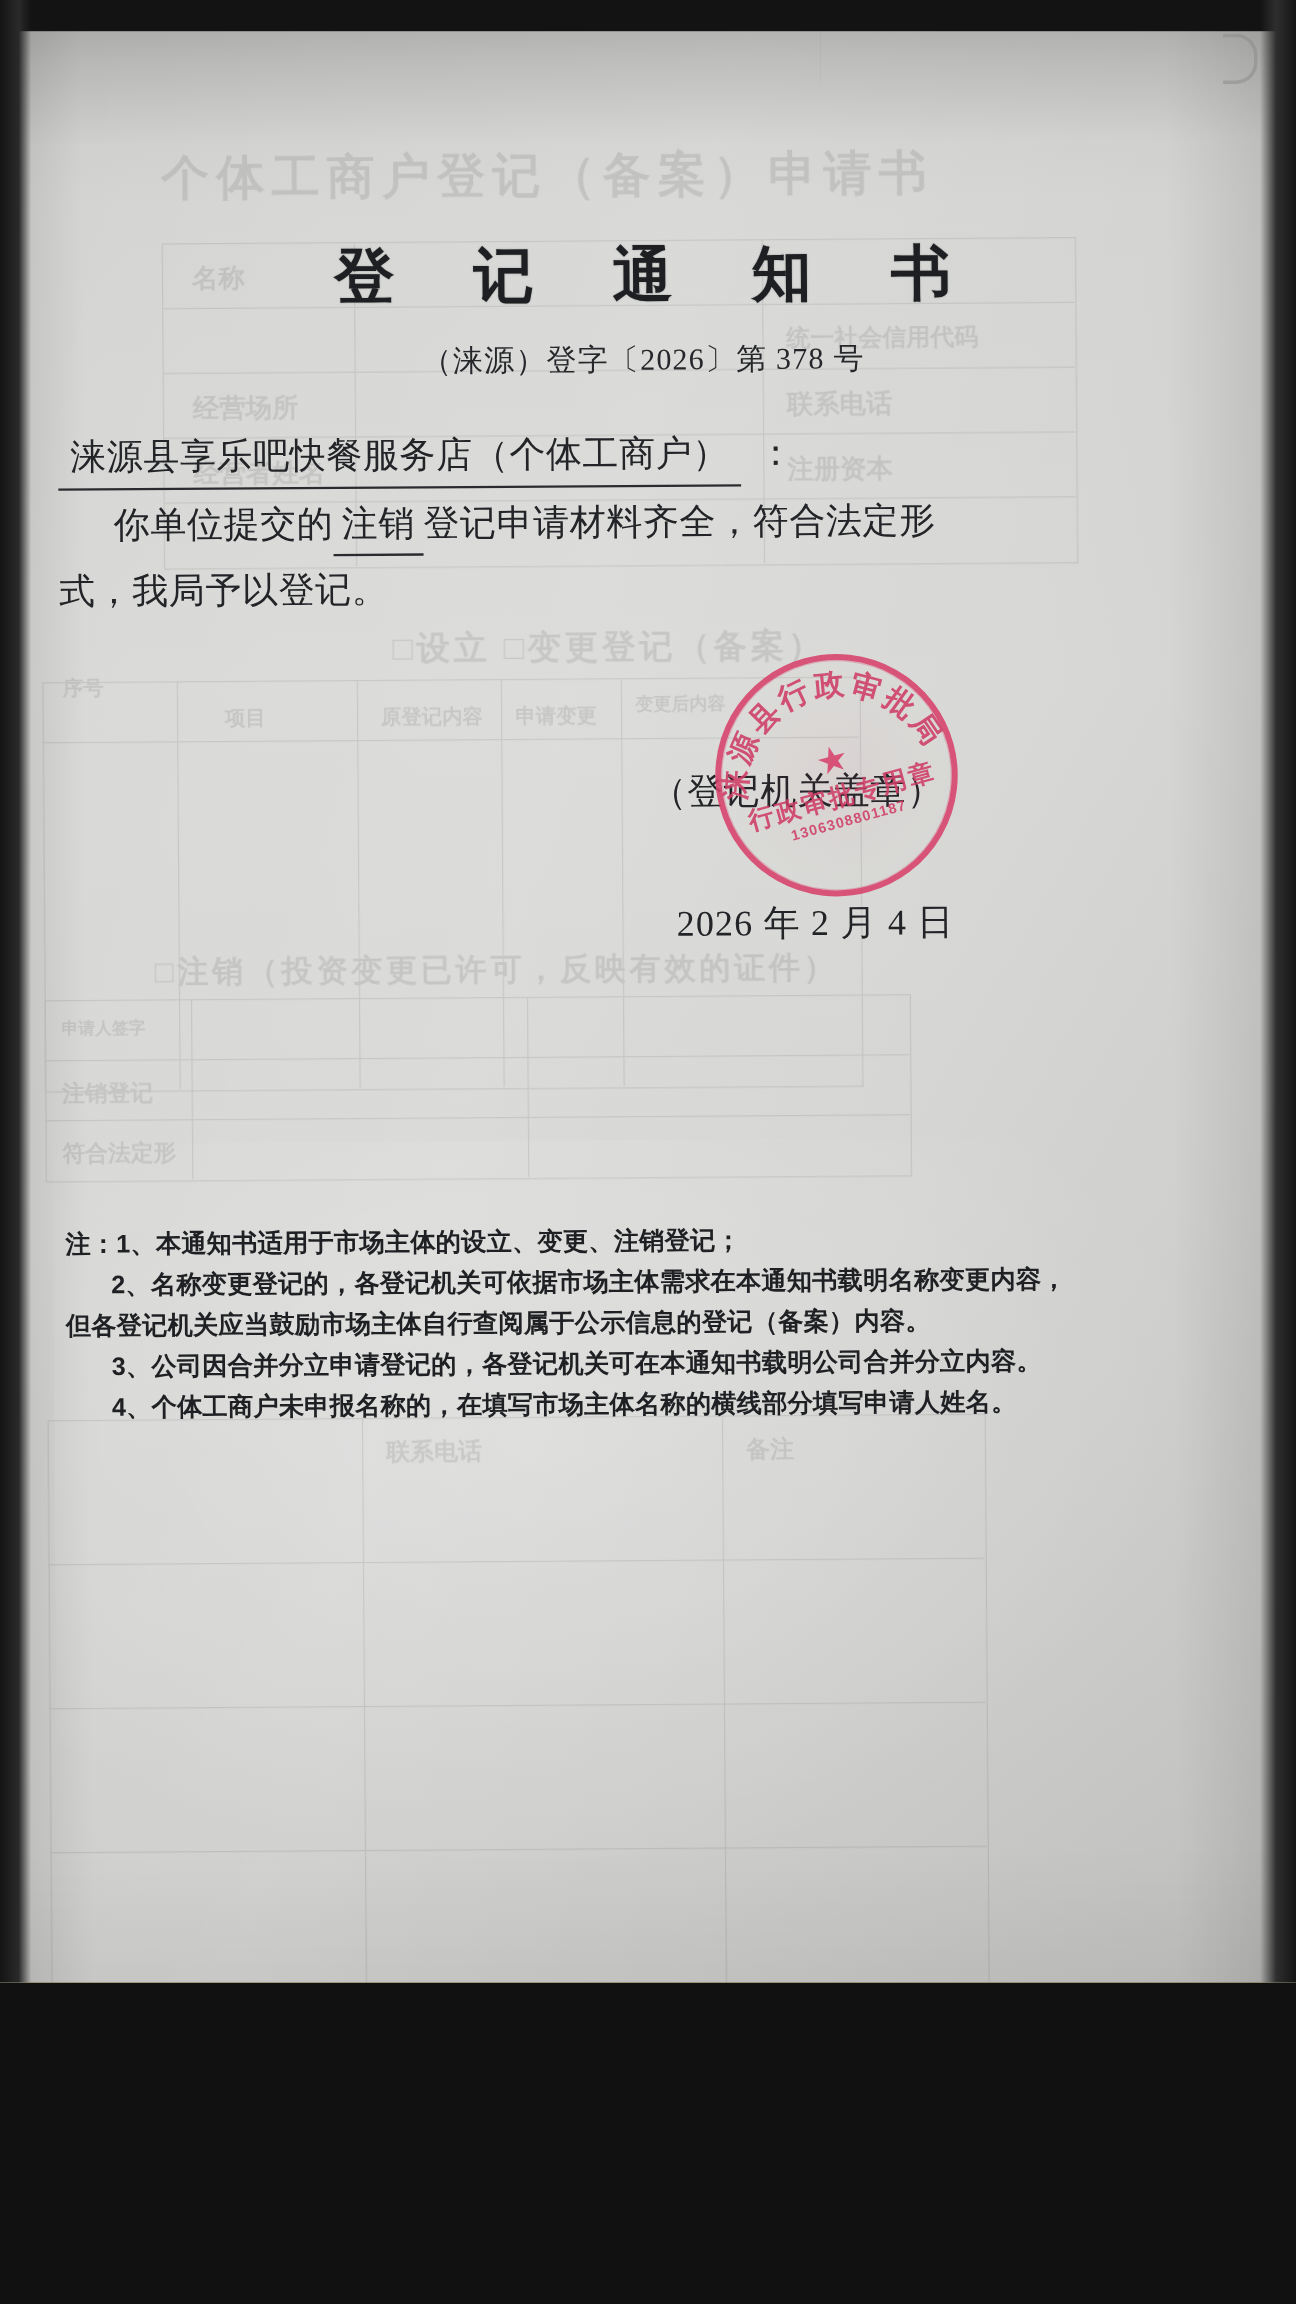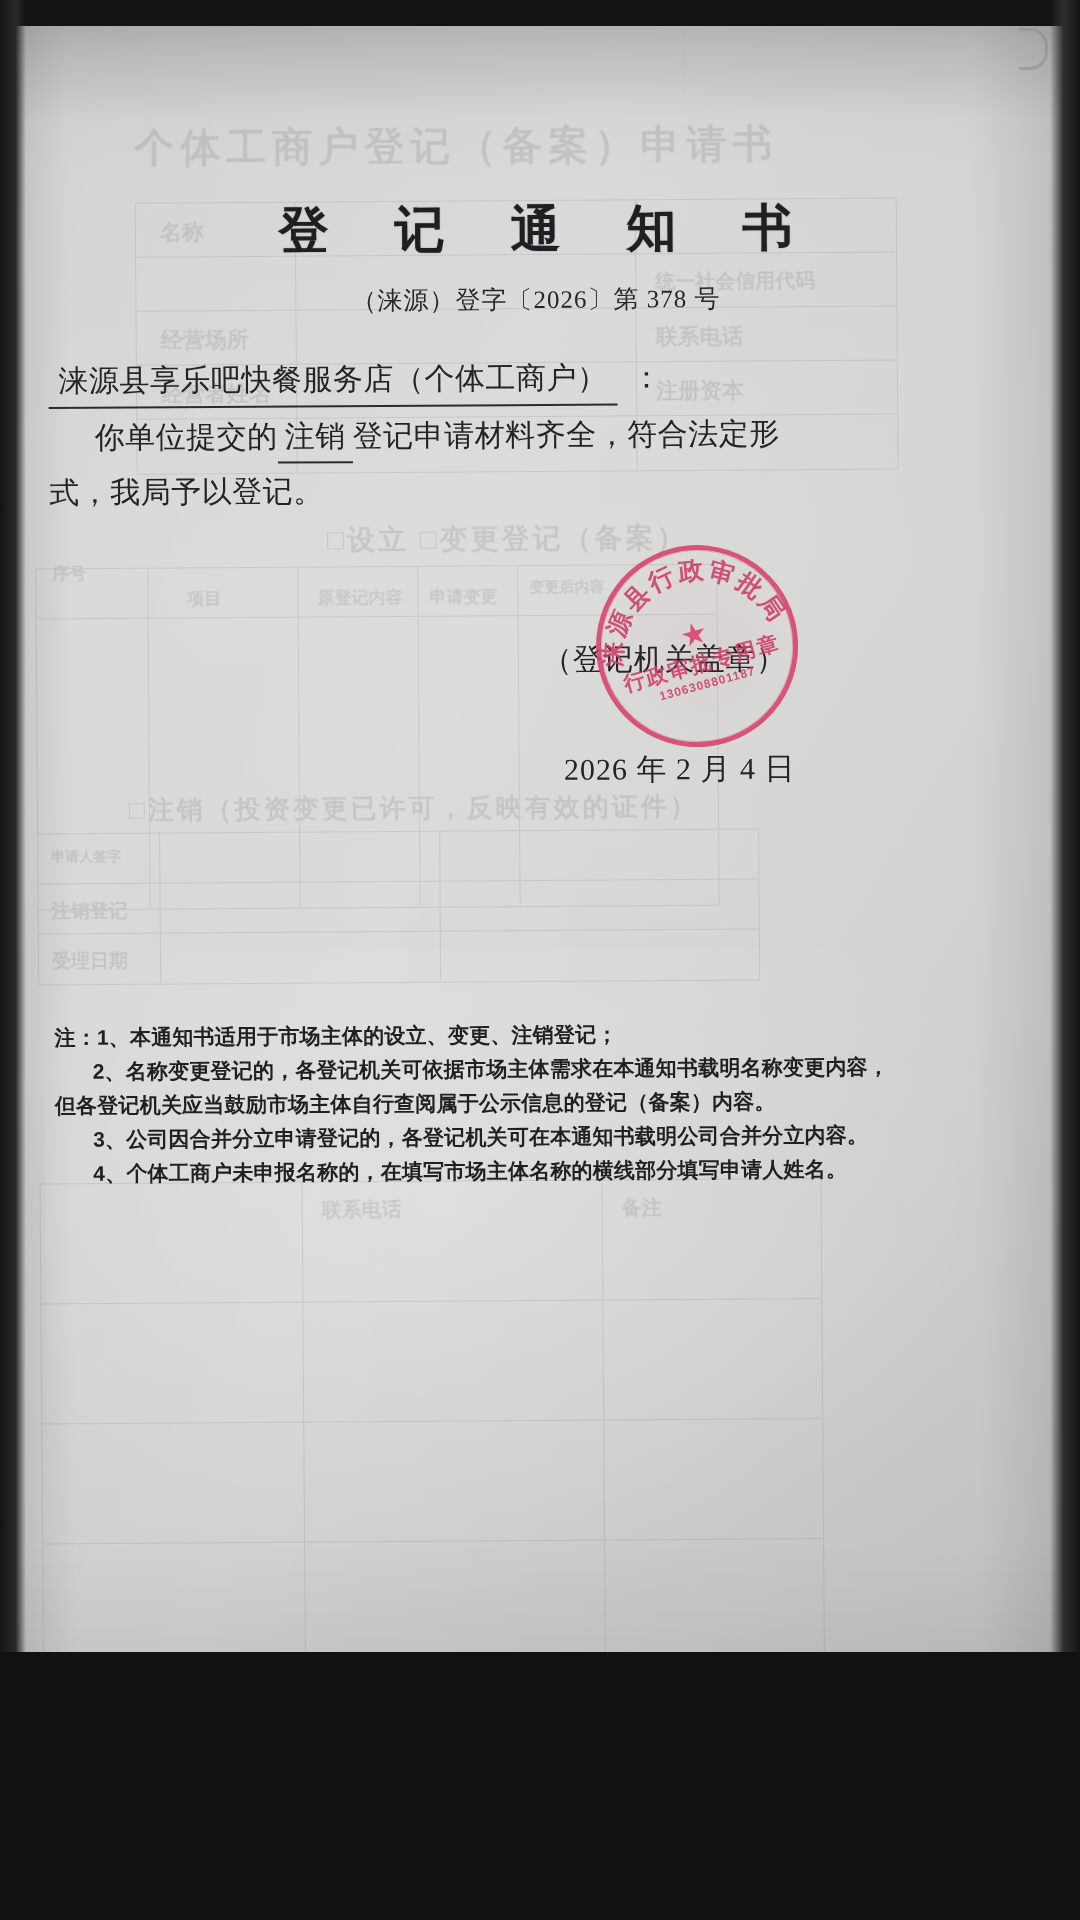--- a/index.html
+++ b/index.html
@@ -188,21 +188,21 @@
 
     <div class="bt" style="left:130px;top:790px;font-size:26px;letter-spacing:3px;">□注销（投资变更已许可，反映有效的证件）</div>
 
     <div class="bbox" style="left:38px;top:830px;width:720px;height:150px;"></div>
     <div class="bline" style="left:38px;top:880px;width:720px;"></div>
     <div class="bline" style="left:38px;top:930px;width:720px;"></div>
     <div class="bvline" style="left:160px;top:830px;height:150px;"></div>
     <div class="bvline" style="left:440px;top:830px;height:150px;"></div>
     <div class="bt" style="left:52px;top:845px;font-size:14px;">申请人签字</div>
     <div class="bt" style="left:52px;top:895px;font-size:19px;">注销登记</div>
-    <div class="bt" style="left:52px;top:945px;font-size:19px;">受理日期</div>
+    <div class="bt" style="left:52px;top:945px;font-size:19px;">符合法定形</div>
 
     <div class="bbox" style="left:38px;top:1180px;width:780px;height:500px;"></div>
     <div class="bline" style="left:38px;top:1300px;width:780px;"></div>
     <div class="bline" style="left:38px;top:1420px;width:780px;"></div>
     <div class="bline" style="left:38px;top:1540px;width:780px;"></div>
     <div class="bvline" style="left:300px;top:1180px;height:500px;"></div>
     <div class="bvline" style="left:600px;top:1180px;height:500px;"></div>
     <div class="bt" style="left:320px;top:1195px;font-size:20px;">联系电话</div>
     <div class="bt" style="left:620px;top:1195px;font-size:20px;">备注</div>
   </div>

